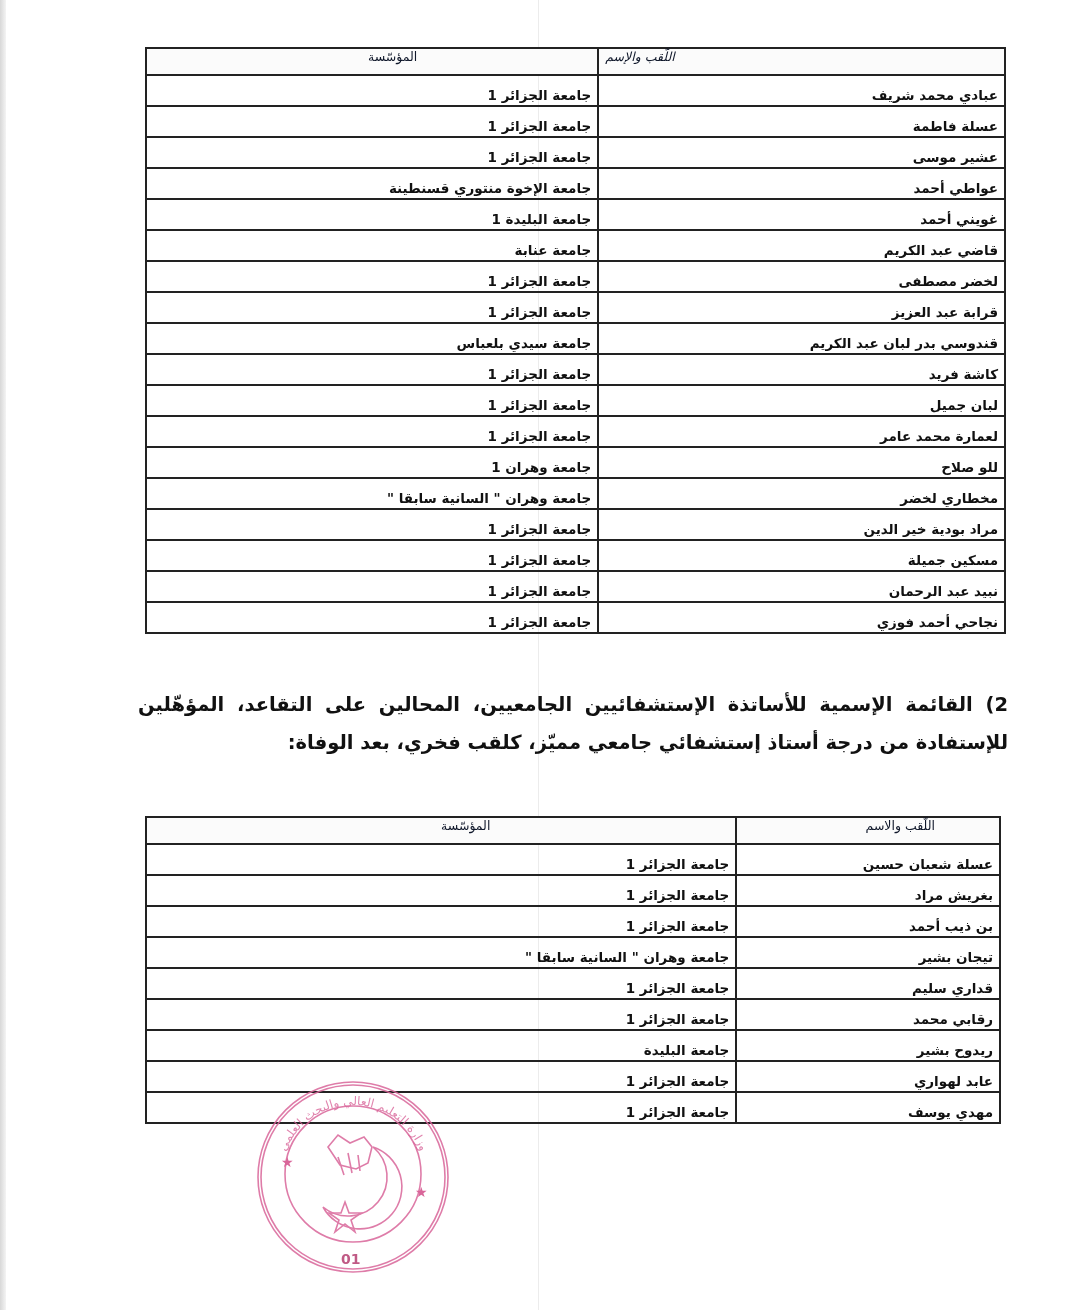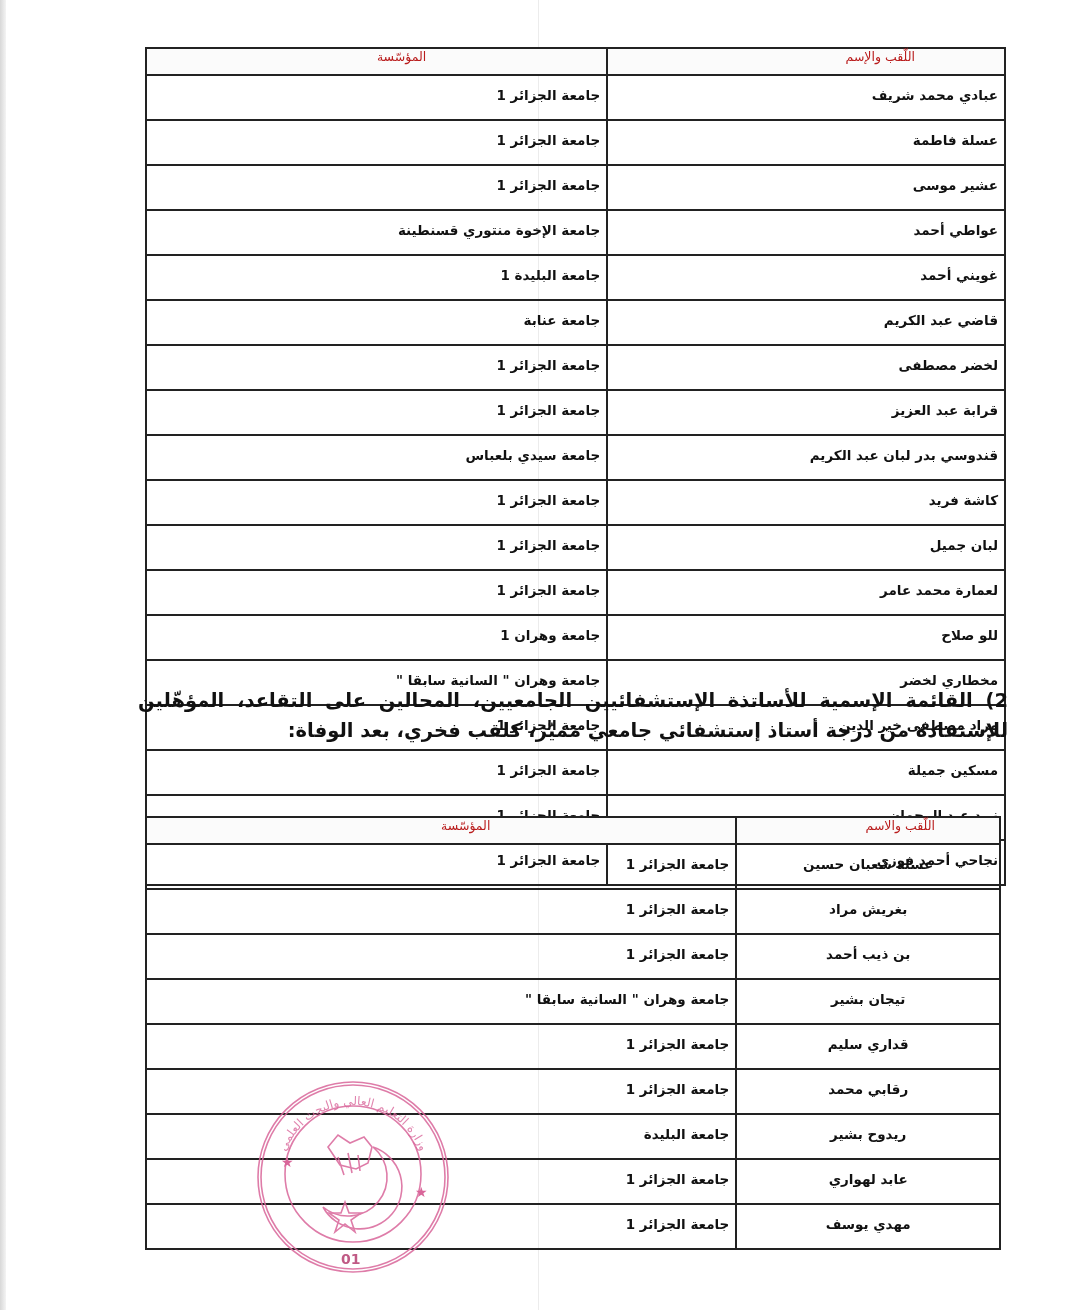--- a/index.html
+++ b/index.html
@@ -15,35 +15,35 @@
     position: absolute; left: 538px; top: 0; width: 1px; height: 1310px; background: #ececec;
   }
   table.list {
     position: absolute; border-collapse: collapse; direction: rtl;
     font-family: "DejaVu Sans", sans-serif;
   }
   table.list td, table.list th {
     border: 2px solid #222; padding: 0 6px; height: 27px; font-size: 13.5px; font-weight: bold;
     white-space: nowrap; vertical-align: bottom;
   }
-  table.list th { font-weight: normal; font-size: 12.5px; text-align: center; vertical-align: top; height: 25px; background: #fbfbfb; color: #b91c1c; }
-  table.list td { text-align: right; padding-bottom: 16px; }
+  table.list th { font-weight: normal; font-size: 12.5px; text-align: center; vertical-align: top; height: 25px; background: #fbfbfb; color: #0f172a; }
+  table.list td { text-align: right; padding-bottom: 2px; }
   #table1 { left: 145px; top: 47px; width: 861px; }
   #table1 .c-name { width: 429px; text-align: right; }
   #table1 .c-inst { width: 420px; }
-  #table1 th.c-name { padding-right: 89px; text-align: right; }
+  #table1 th.c-name { padding-right: 118px; text-align: left; font-style: italic; }
   #table1 th.c-inst { text-align: right; padding-right: 180px; }
   #table2 { left: 145px; top: 816px; width: 856px; }
-  #table2 .c-name { width: 284px; text-align: center; }
+  #table2 .c-name { width: 284px; }
   #table2 .c-inst { width: 560px; }
   #table2 th.c-name { text-align: right; padding-right: 64px; }
   #table2 th.c-inst { text-align: right; padding-right: 245px; }
   .heading {
     position: absolute; left: 138px; top: 686px; width: 870px; direction: rtl; text-align: justify;
-    font-family: "DejaVu Sans", sans-serif; font-weight: bold; font-size: 19.5px; line-height: 30px;
+    font-family: "DejaVu Sans", sans-serif; font-weight: bold; font-size: 19.5px; line-height: 38px;
     text-align-last: right;
   }
   .stamp {
     position: absolute; left: 253px; top: 1077px; width: 200px; height: 200px;
   }
 </style>
 </head>
 <body>
 
 <div class="page-fold"></div>
@@ -107,21 +107,21 @@
       </tr>
       <tr>
         <td class="c-name">للو صلاح</td>
         <td class="c-inst">جامعة وهران 1</td>
       </tr>
       <tr>
         <td class="c-name">مخطاري لخضر</td>
         <td class="c-inst">جامعة وهران " السانية سابقا "</td>
       </tr>
       <tr>
-        <td class="c-name">مراد مصطفى خير الدين</td>
+        <td class="c-name">مراد بودية خير الدين</td>
         <td class="c-inst">جامعة الجزائر 1</td>
       </tr>
       <tr>
         <td class="c-name">مسكين جميلة</td>
         <td class="c-inst">جامعة الجزائر 1</td>
       </tr>
       <tr>
         <td class="c-name">نبيد عبد الرحمان</td>
         <td class="c-inst">جامعة الجزائر 1</td>
       </tr>

